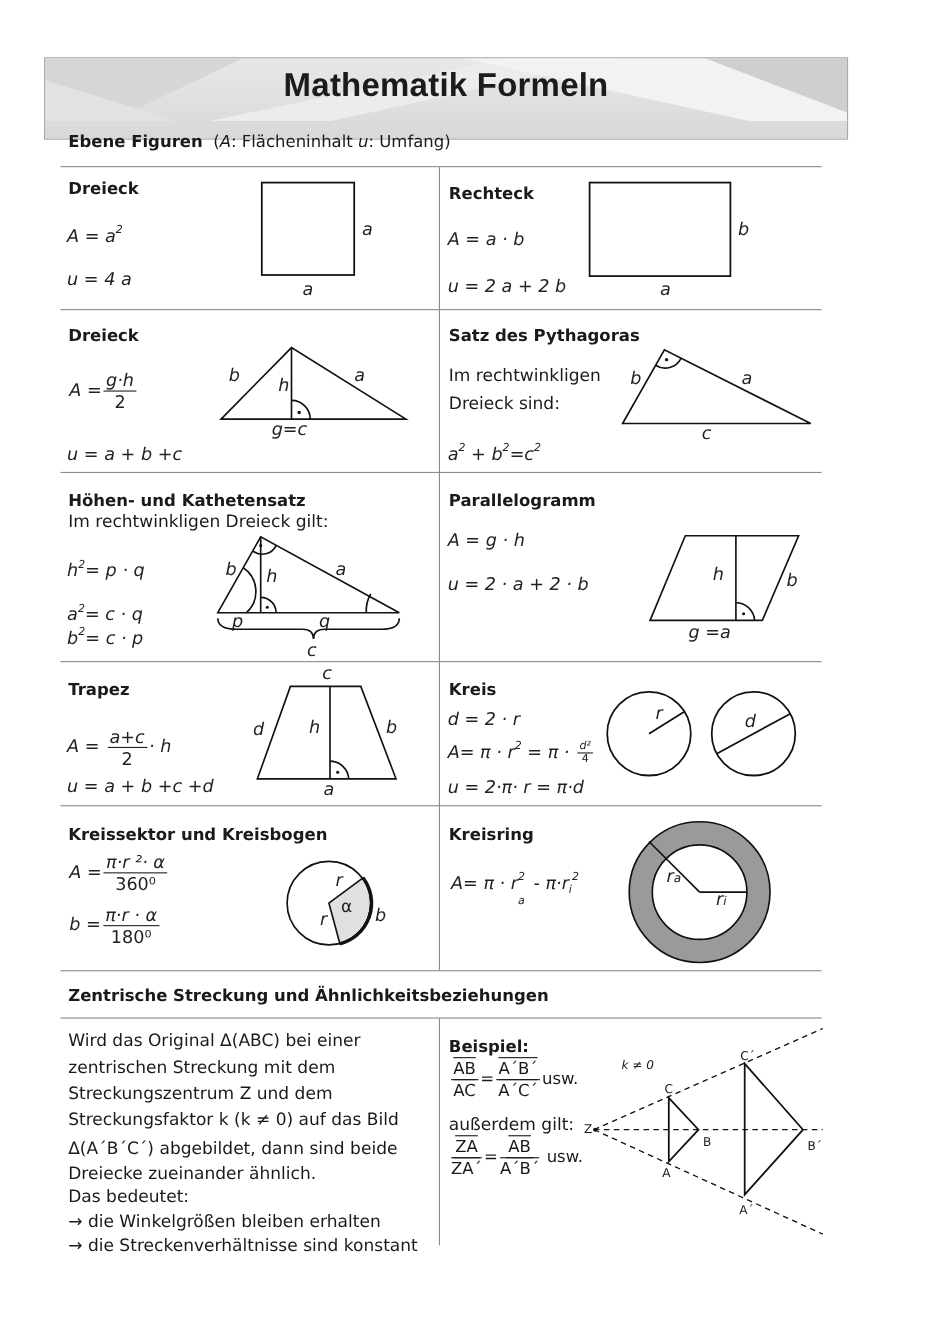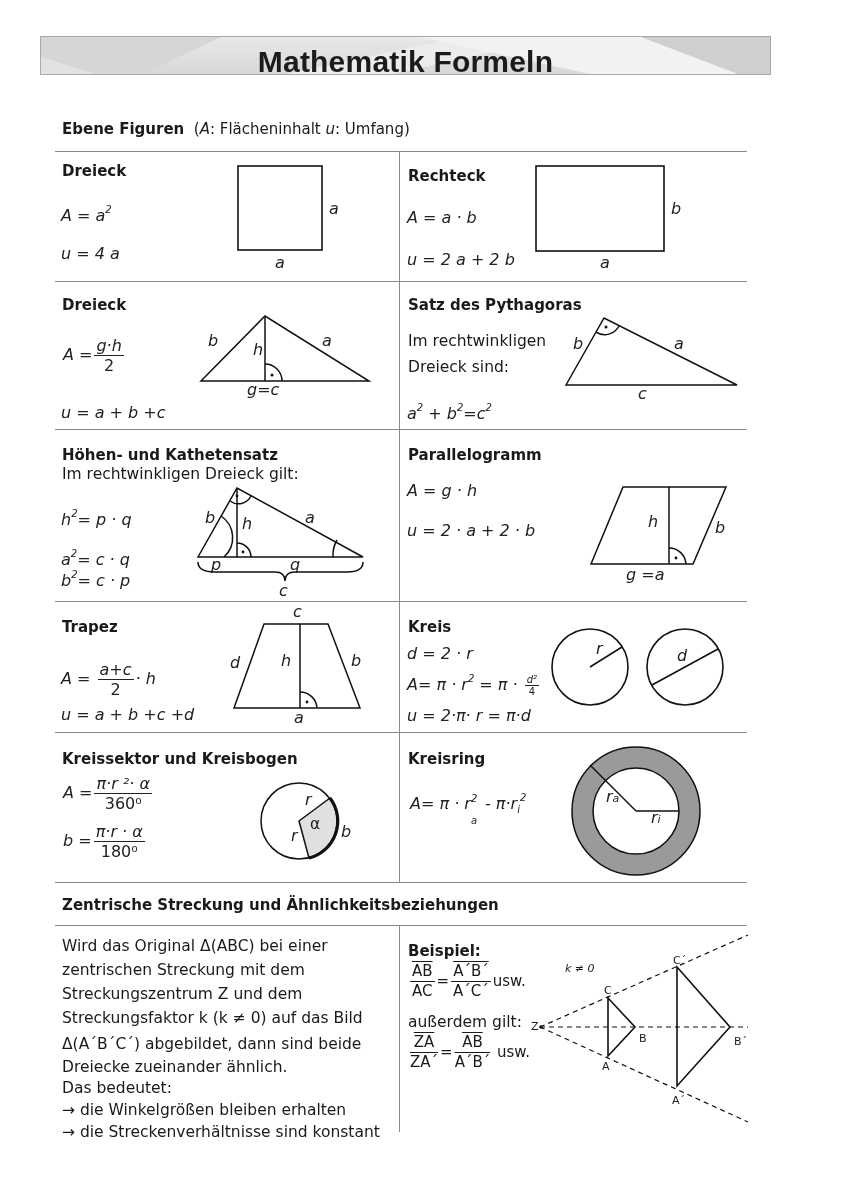--- a/index.html
+++ b/index.html
@@ -1,17 +1,17 @@
 <!DOCTYPE html>
 <html><head>
 <meta charset="utf-8">
 <style>
   html,body{margin:0;padding:0;background:#fff;}
   body{width:846px;height:1200px;position:relative;overflow:hidden;font-family:"DejaVu Sans","Liberation Sans",sans-serif;color:#1a1a1a;}
-  .banner{position:absolute;left:40px;top:36px;width:731px;height:39px;border:1px solid #a9a9a9;box-sizing:border-box;overflow:hidden;
+  .banner{position:absolute;left:40px;top:52px;width:731px;height:75px;border:1px solid #a9a9a9;box-sizing:border-box;overflow:hidden;
     background:linear-gradient(180deg,#e8e8e8,#d8d8d8);}
   .banner svg{position:absolute;left:0;top:0;}
   .banner-title{position:absolute;left:0;right:0;top:8px;text-align:center;font-family:"Liberation Sans",sans-serif;font-weight:bold;font-size:30px;color:#1b1b1b;letter-spacing:0.2px;}
   .sec-head{position:absolute;left:62px;font-size:15px;}
   .sec-head b{font-weight:bold;}
   .sec-head i{font-style:italic;}
   .hline{position:absolute;left:55px;width:692px;height:0;border-top:1.5px solid #8a8a8a;}
   .vline{position:absolute;left:399px;width:0;border-left:1.5px solid #8a8a8a;}
   .title{position:absolute;font-weight:bold;font-size:15px;}
   .t{position:absolute;font-size:15.5px;white-space:nowrap;}

